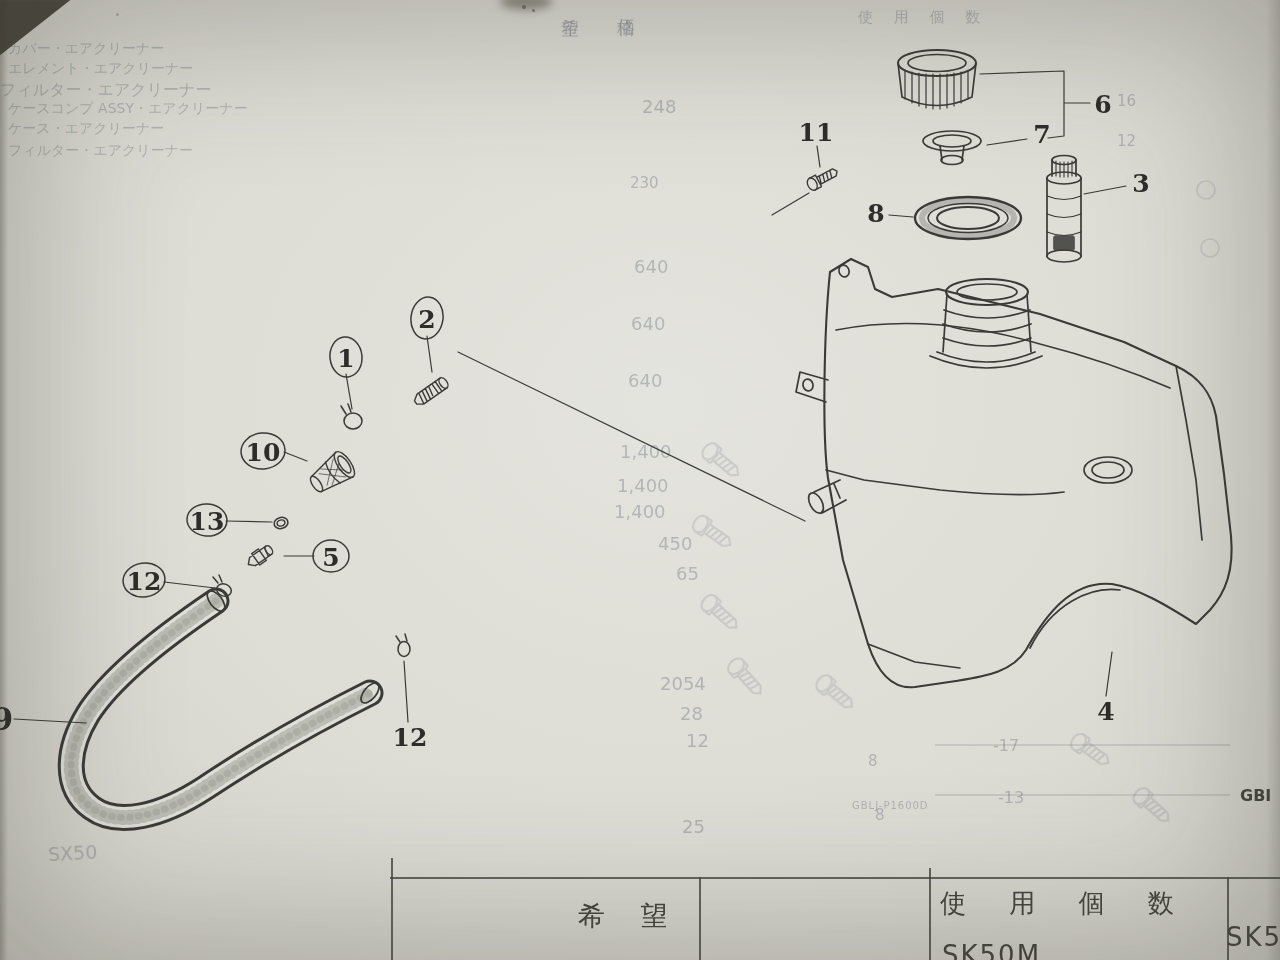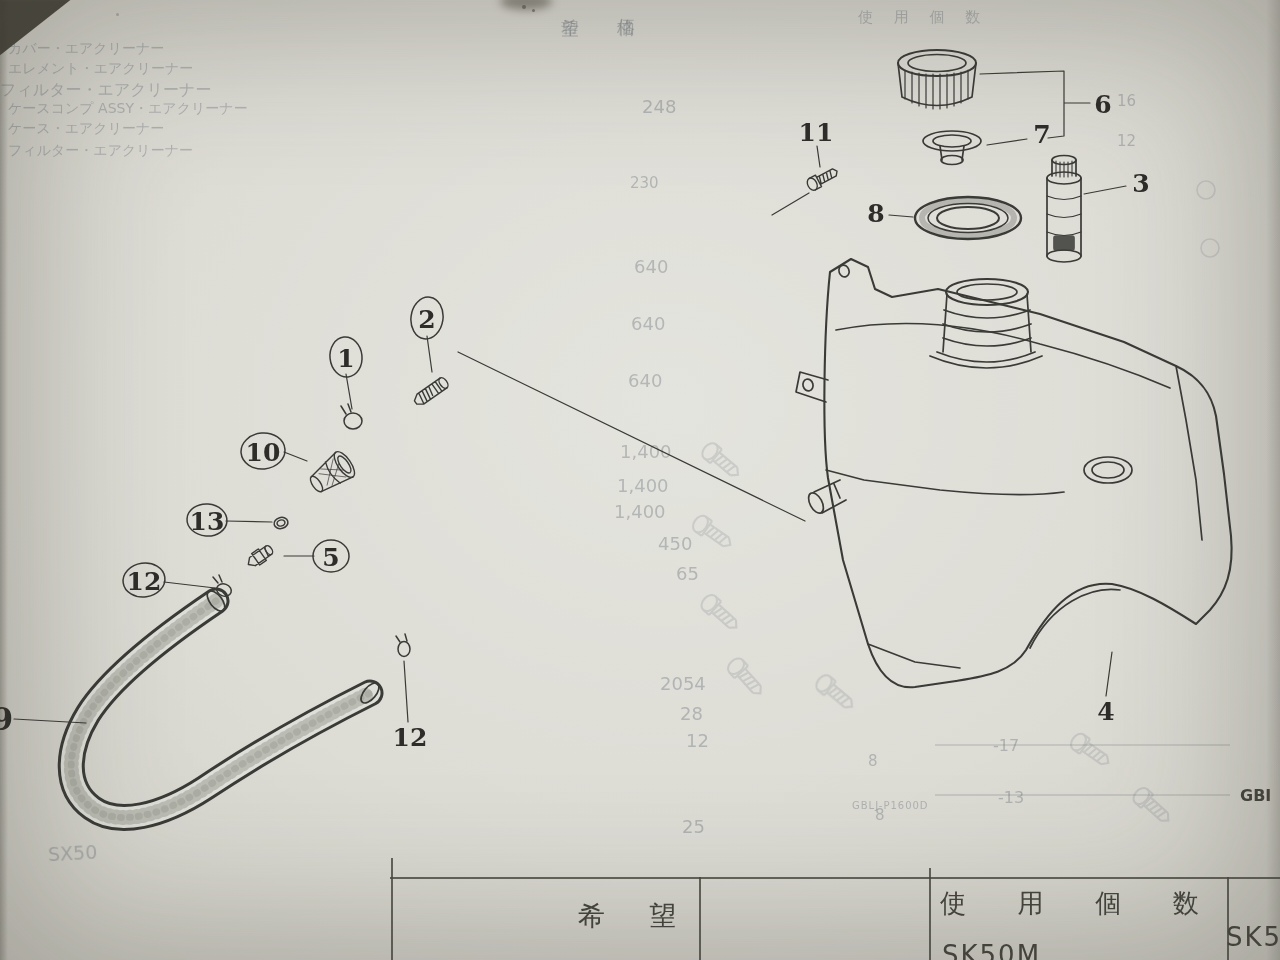--- a/index.html
+++ b/index.html
@@ -4,21 +4,21 @@
 <style>
   html,body{margin:0;padding:0;background:#1e1e1e;}
   .page{position:relative;width:1280px;height:960px;overflow:hidden;
         background:radial-gradient(ellipse at 52% 42%, #e4e4de 0%, #dddcd5 55%, #d1d0c8 100%);
         font-family:"DejaVu Serif", serif;}
   .abs{position:absolute;}
   
   .g{position:absolute;color:rgba(86,93,106,0.33);filter:blur(0.55px);
      font-family:"DejaVu Sans", sans-serif;white-space:nowrap;}
   
-  .jp{position:absolute;color:#45443e;font-family:Liberation Mono, monospace;white-space:nowrap;}
+  .jp{position:absolute;color:#45443e;font-family:Liberation Sans, sans-serif;white-space:nowrap;}
   .line{position:absolute;background:rgba(72,72,65,0.82);}
   .gline{position:absolute;background:rgba(95,100,110,0.18);}
   .speck{position:absolute;border-radius:50%;background:rgba(70,66,55,0.55);}
   .overlay{position:absolute;inset:0;pointer-events:none;
            box-shadow:inset 0 0 150px 28px rgba(66,64,54,0.30);}
   .corner{position:absolute;left:-6px;top:-6px;width:84px;height:66px;background:#49473e;
           clip-path:polygon(0 0,100% 0,0 100%);filter:blur(3px);}
   .smudge{position:absolute;left:500px;top:-7px;width:52px;height:17px;border-radius:50%;
           background:rgba(70,66,56,0.5);filter:blur(4px);}
   .lstrip{position:absolute;left:0;top:0;width:8px;height:960px;

